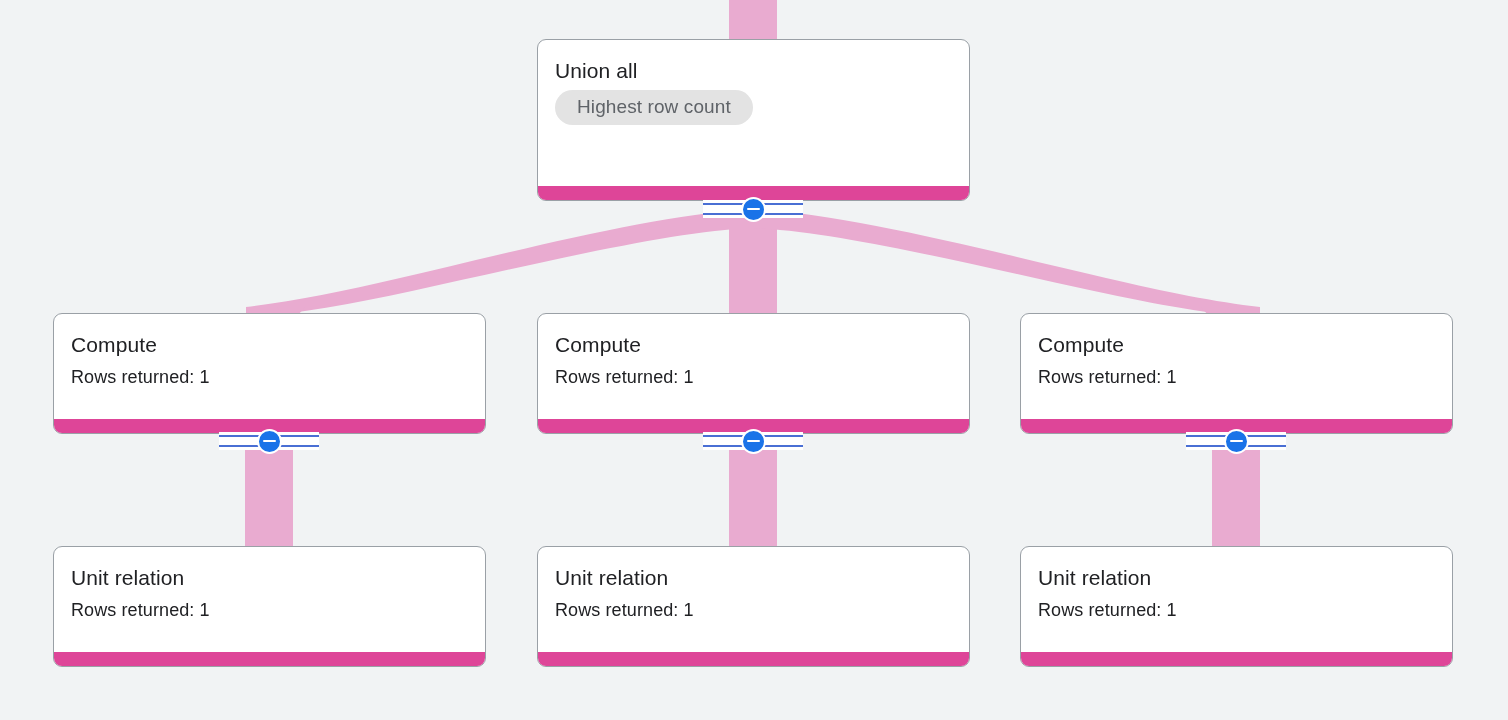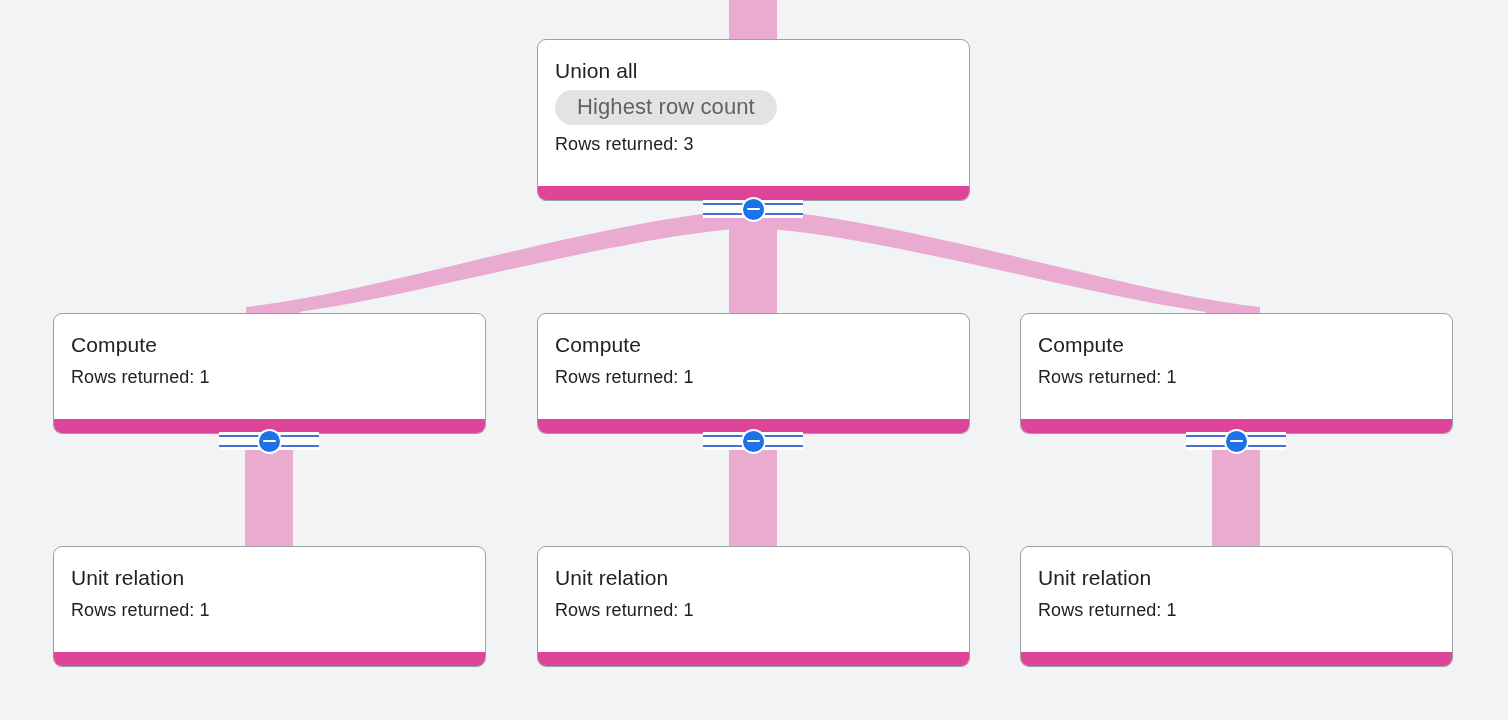--- a/index.html
+++ b/index.html
@@ -51,21 +51,21 @@
     white-space: nowrap;
   }
   .node-badge-row {
     margin-top: 6px;
     margin-bottom: 2px;
   }
   .badge {
     display: inline-block;
     background: #e3e3e3;
     color: #5f6368;
-    font-size: 22px;
+    font-size: 19px;
     line-height: 22px;
     padding: 6px 22px 7px 22px;
     border-radius: 18px;
     letter-spacing: 0.1px;
     white-space: nowrap;
   }
   .node-meta {
     font-size: 18px;
     line-height: 24px;
     color: #202124;
@@ -161,21 +161,20 @@
     <path d="M 245,442 L 293,442 L 293,547 L 245,547 Z" fill="#e9abd0"></path>
     <path d="M 729,442 L 777,442 L 777,547 L 729,547 Z" fill="#e9abd0"></path>
     <path d="M 1212,442 L 1260,442 L 1260,547 L 1212,547 Z" fill="#e9abd0"></path>
   </svg>
 
   <div id="nodes-container">
       <div class="node" style="left: 537px; top: 39px; width: 433px; height: 162px; justify-content: center;">
         <div class="node-body">
           <div class="node-title">Union all</div>
           <div class="node-badge-row"><span class="badge">Highest row count</span></div>
-          <div class="node-meta">Rows returned: 3</div>
         </div>
         <div class="node-accent" style="background: rgb(222, 69, 152);"></div>
       </div>
       <div class="node" style="left: 53px; top: 313px; width: 433px; height: 121px;">
         <div class="node-body">
           <div class="node-title">Compute</div>
           <div class="node-meta">Rows returned: 1</div>
         </div>
         <div class="node-accent" style="background: rgb(222, 69, 152);"></div>
       </div>

